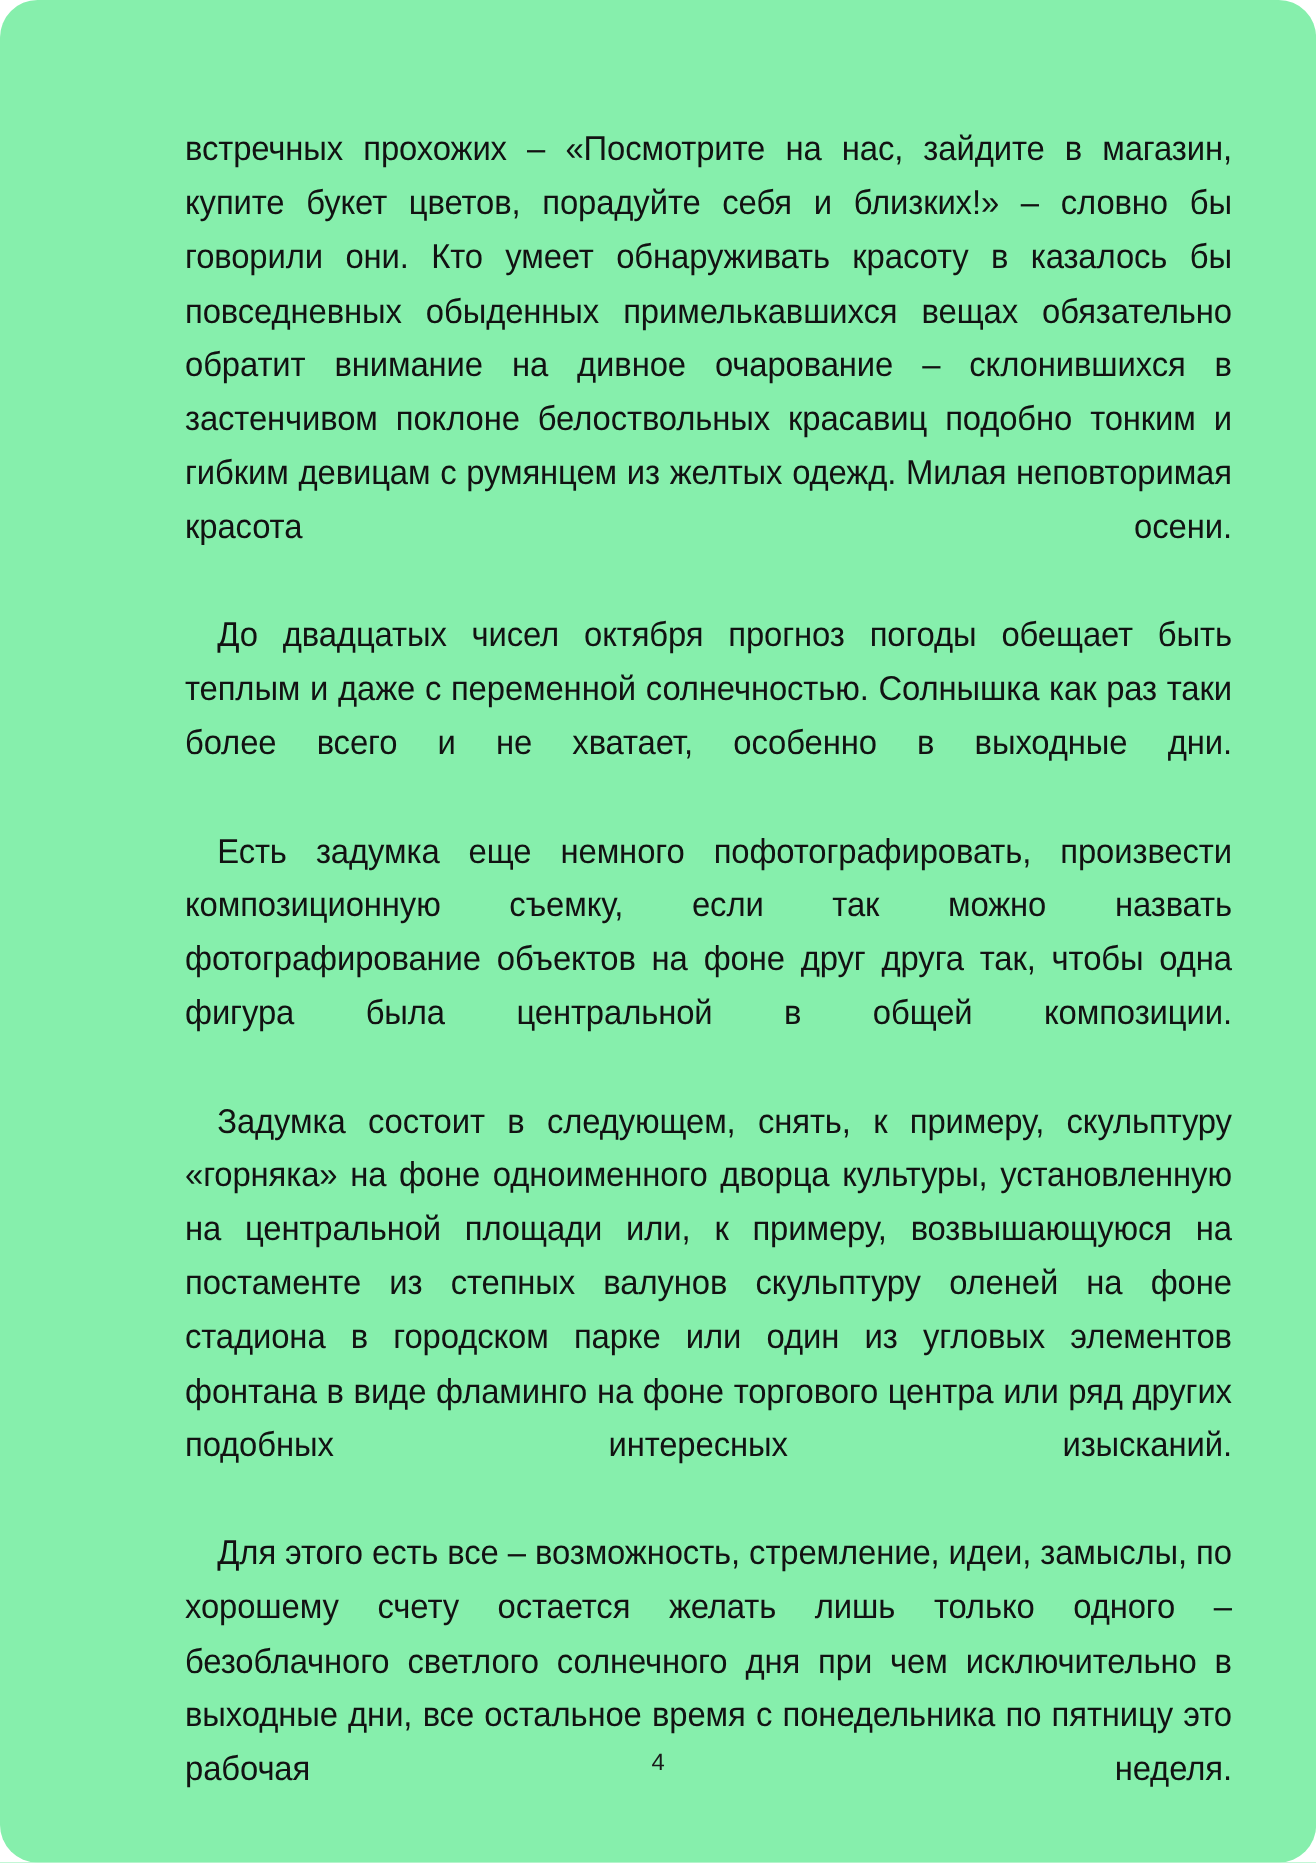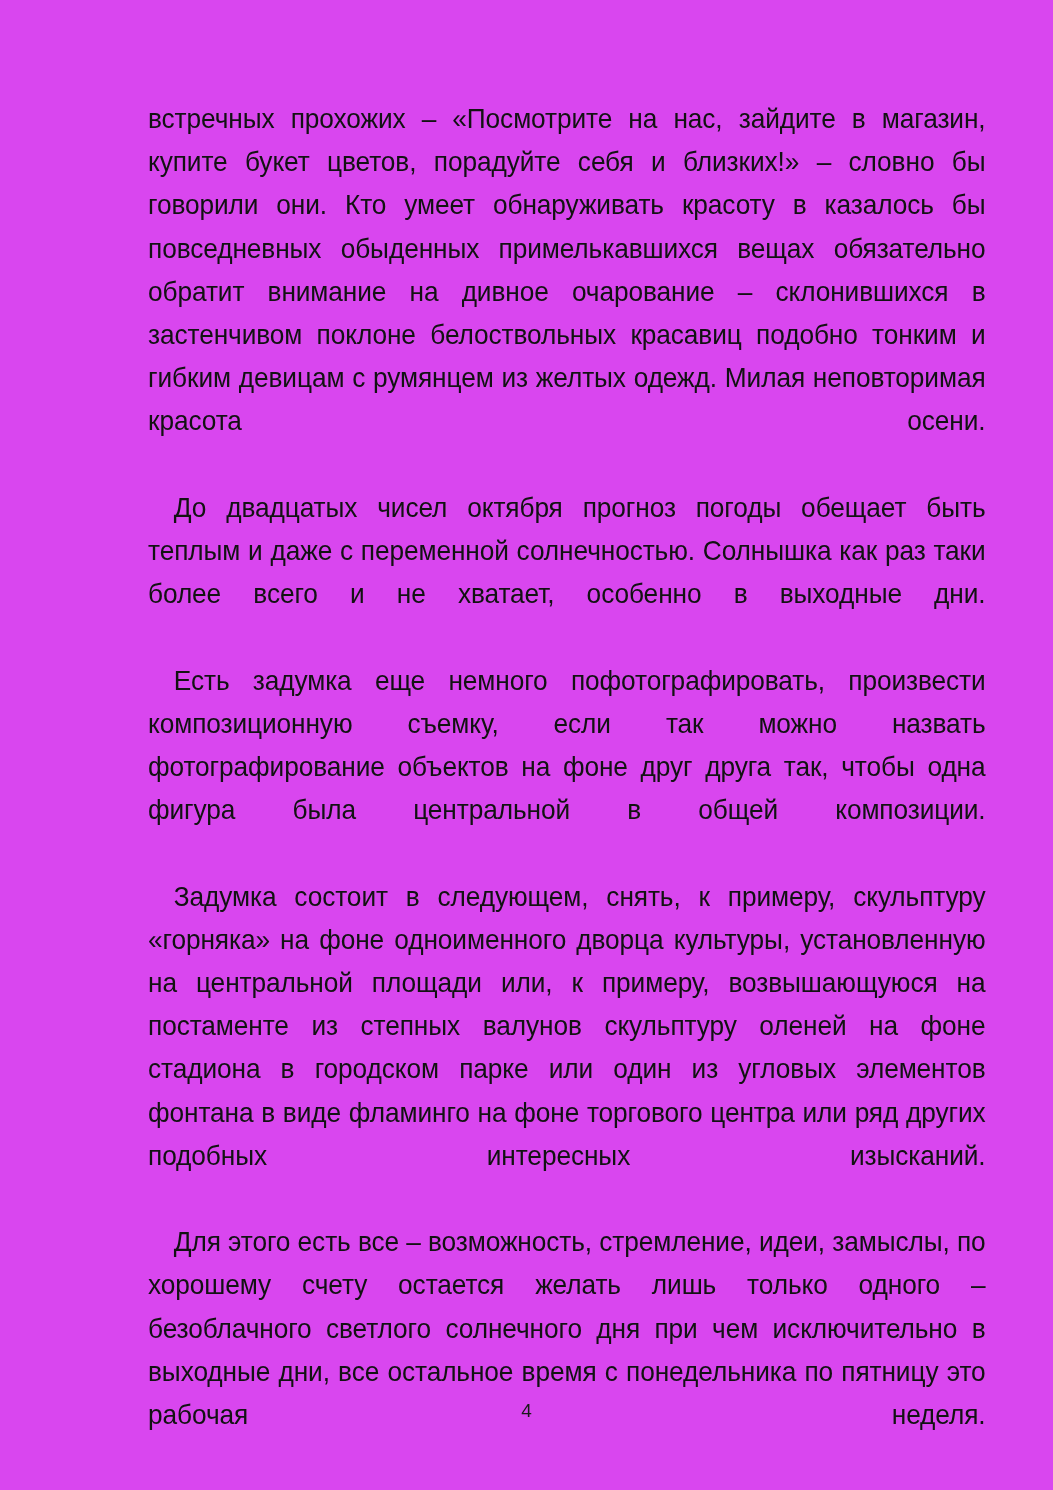--- a/index.html
+++ b/index.html
@@ -14,22 +14,23 @@
     font-family: "Liberation Sans", "DejaVu Sans", sans-serif;
     -webkit-font-smoothing: antialiased;
   }
 
   #page {
     position: absolute;
     left: 0;
     top: 0;
     width: 1053px;
     height: 1490px;
-    background: #d946ef;
+    background: #86efac;
     overflow: hidden;
+    border-radius: 30px;
   }
 
   #text-body {
     position: absolute;
     left: 148px;
     top: 97px;
     width: 838px;
   }
 
   .para {

